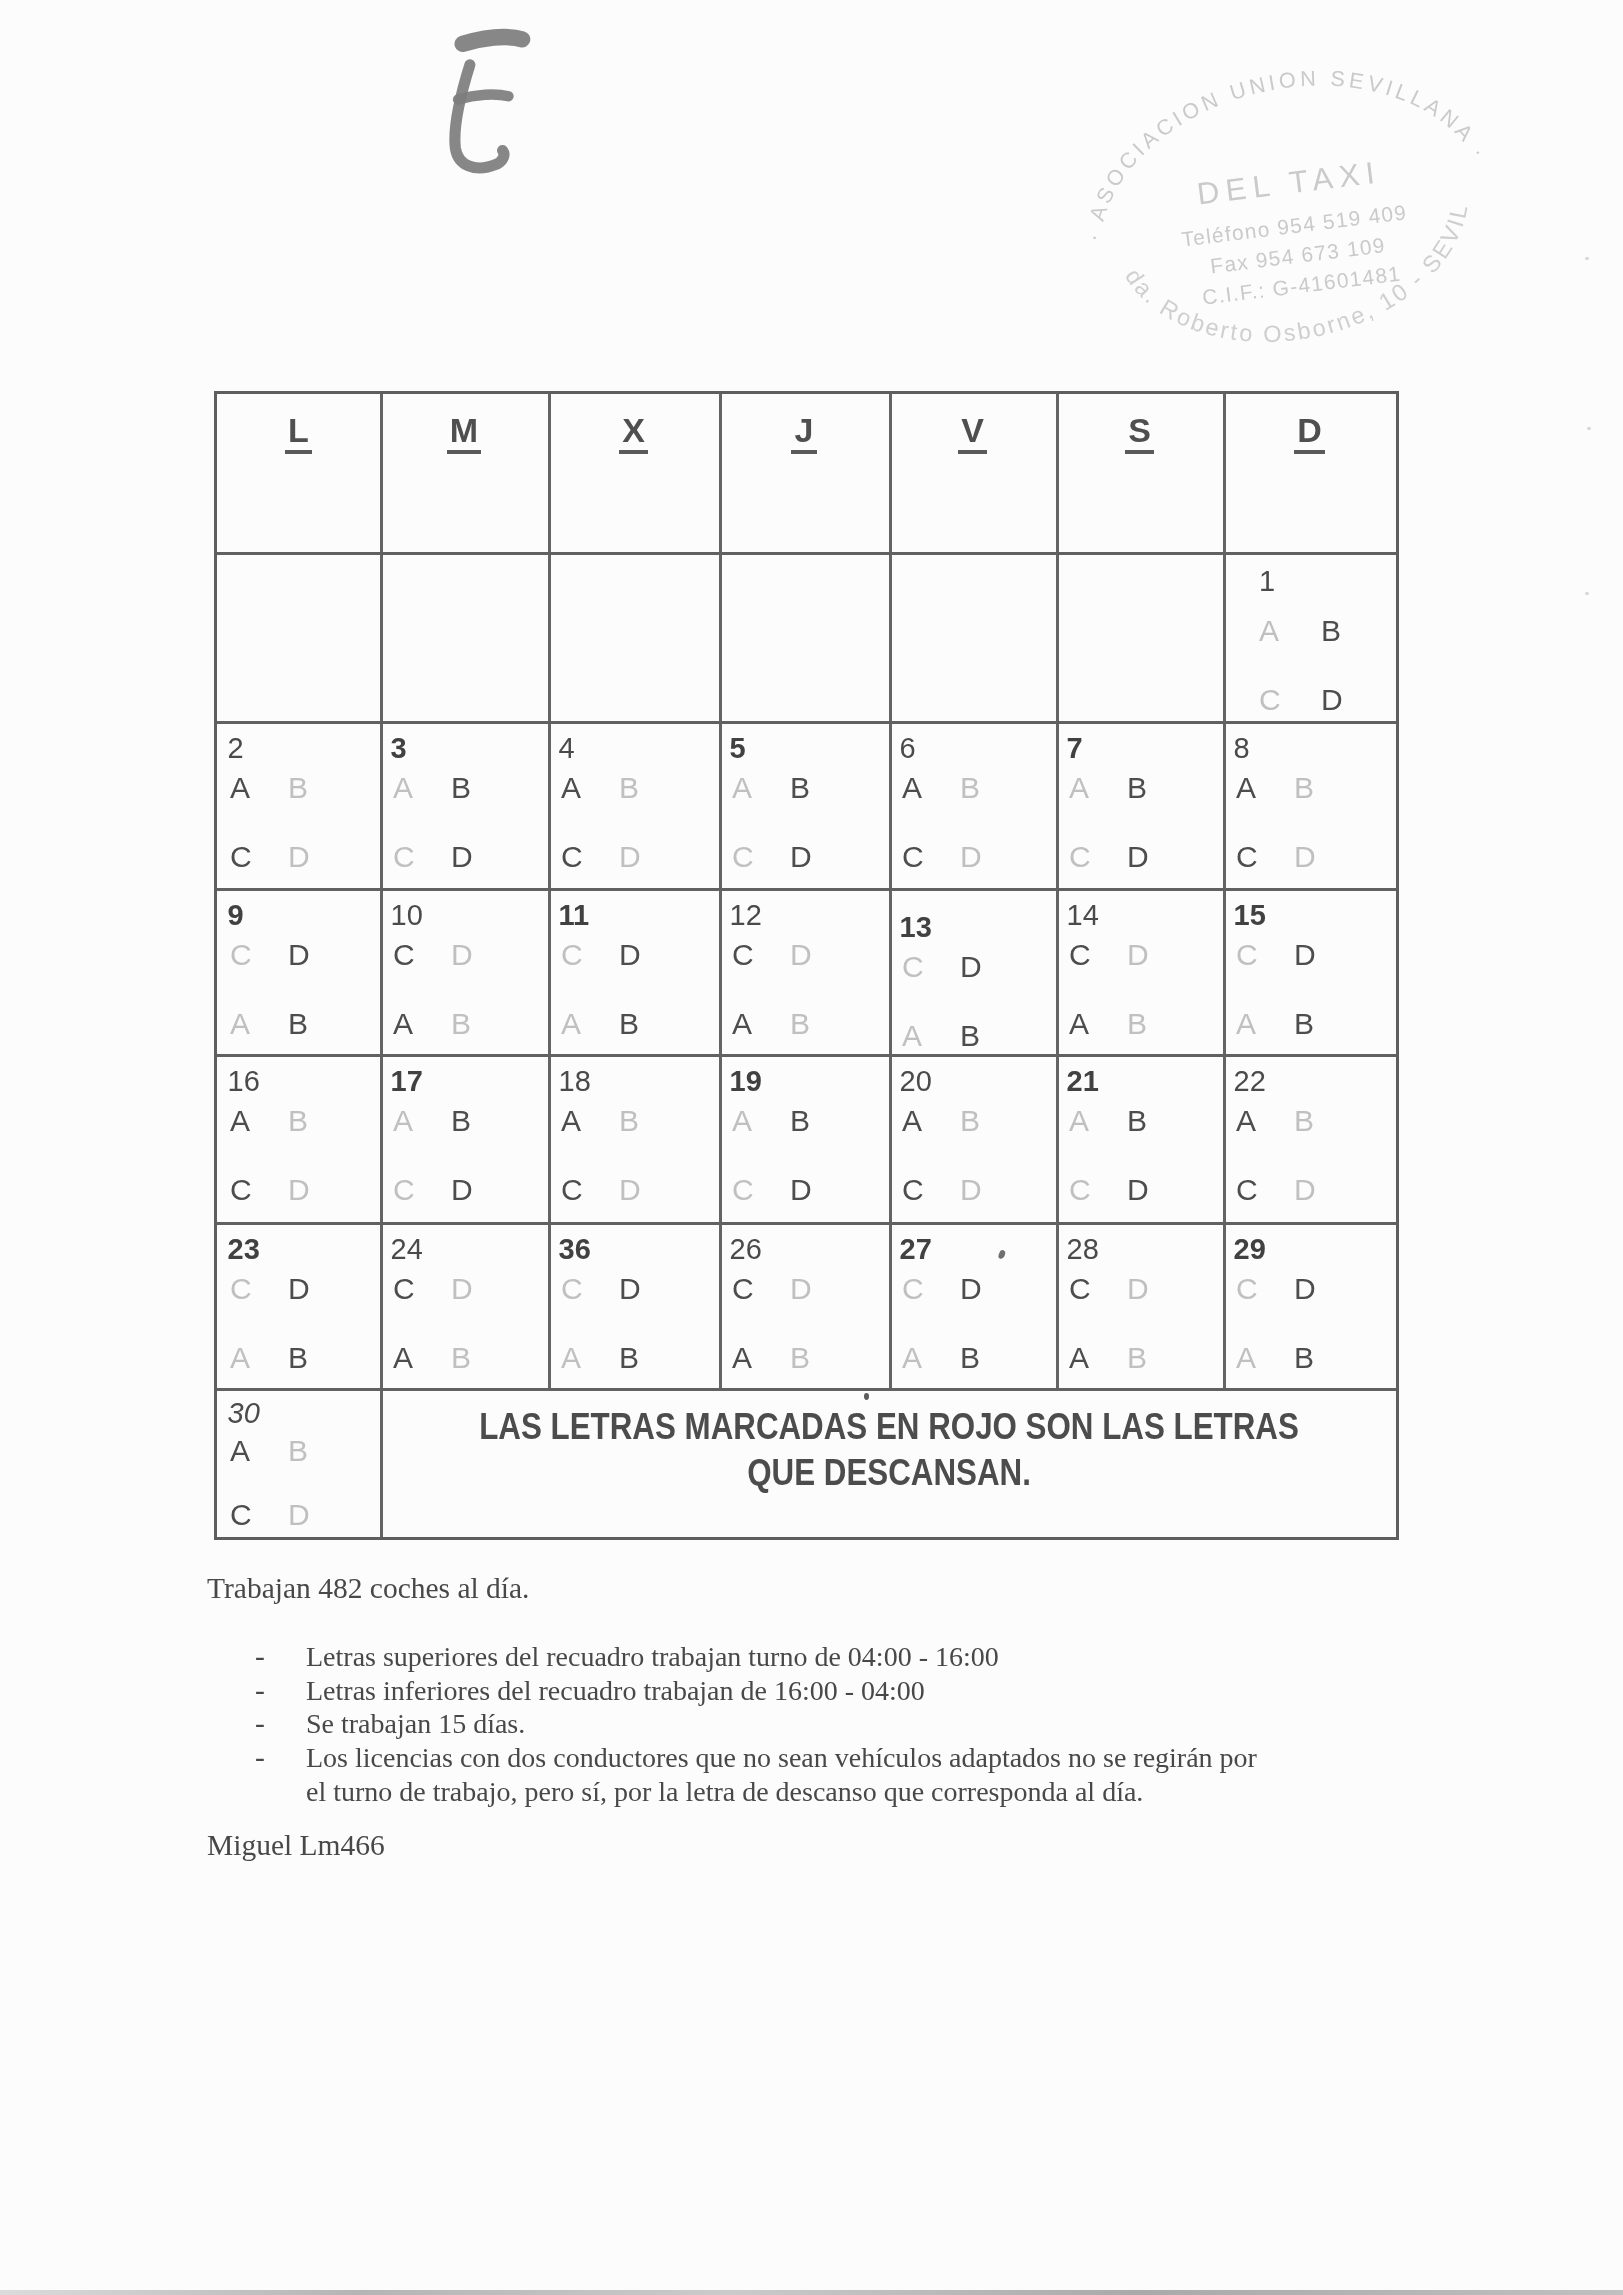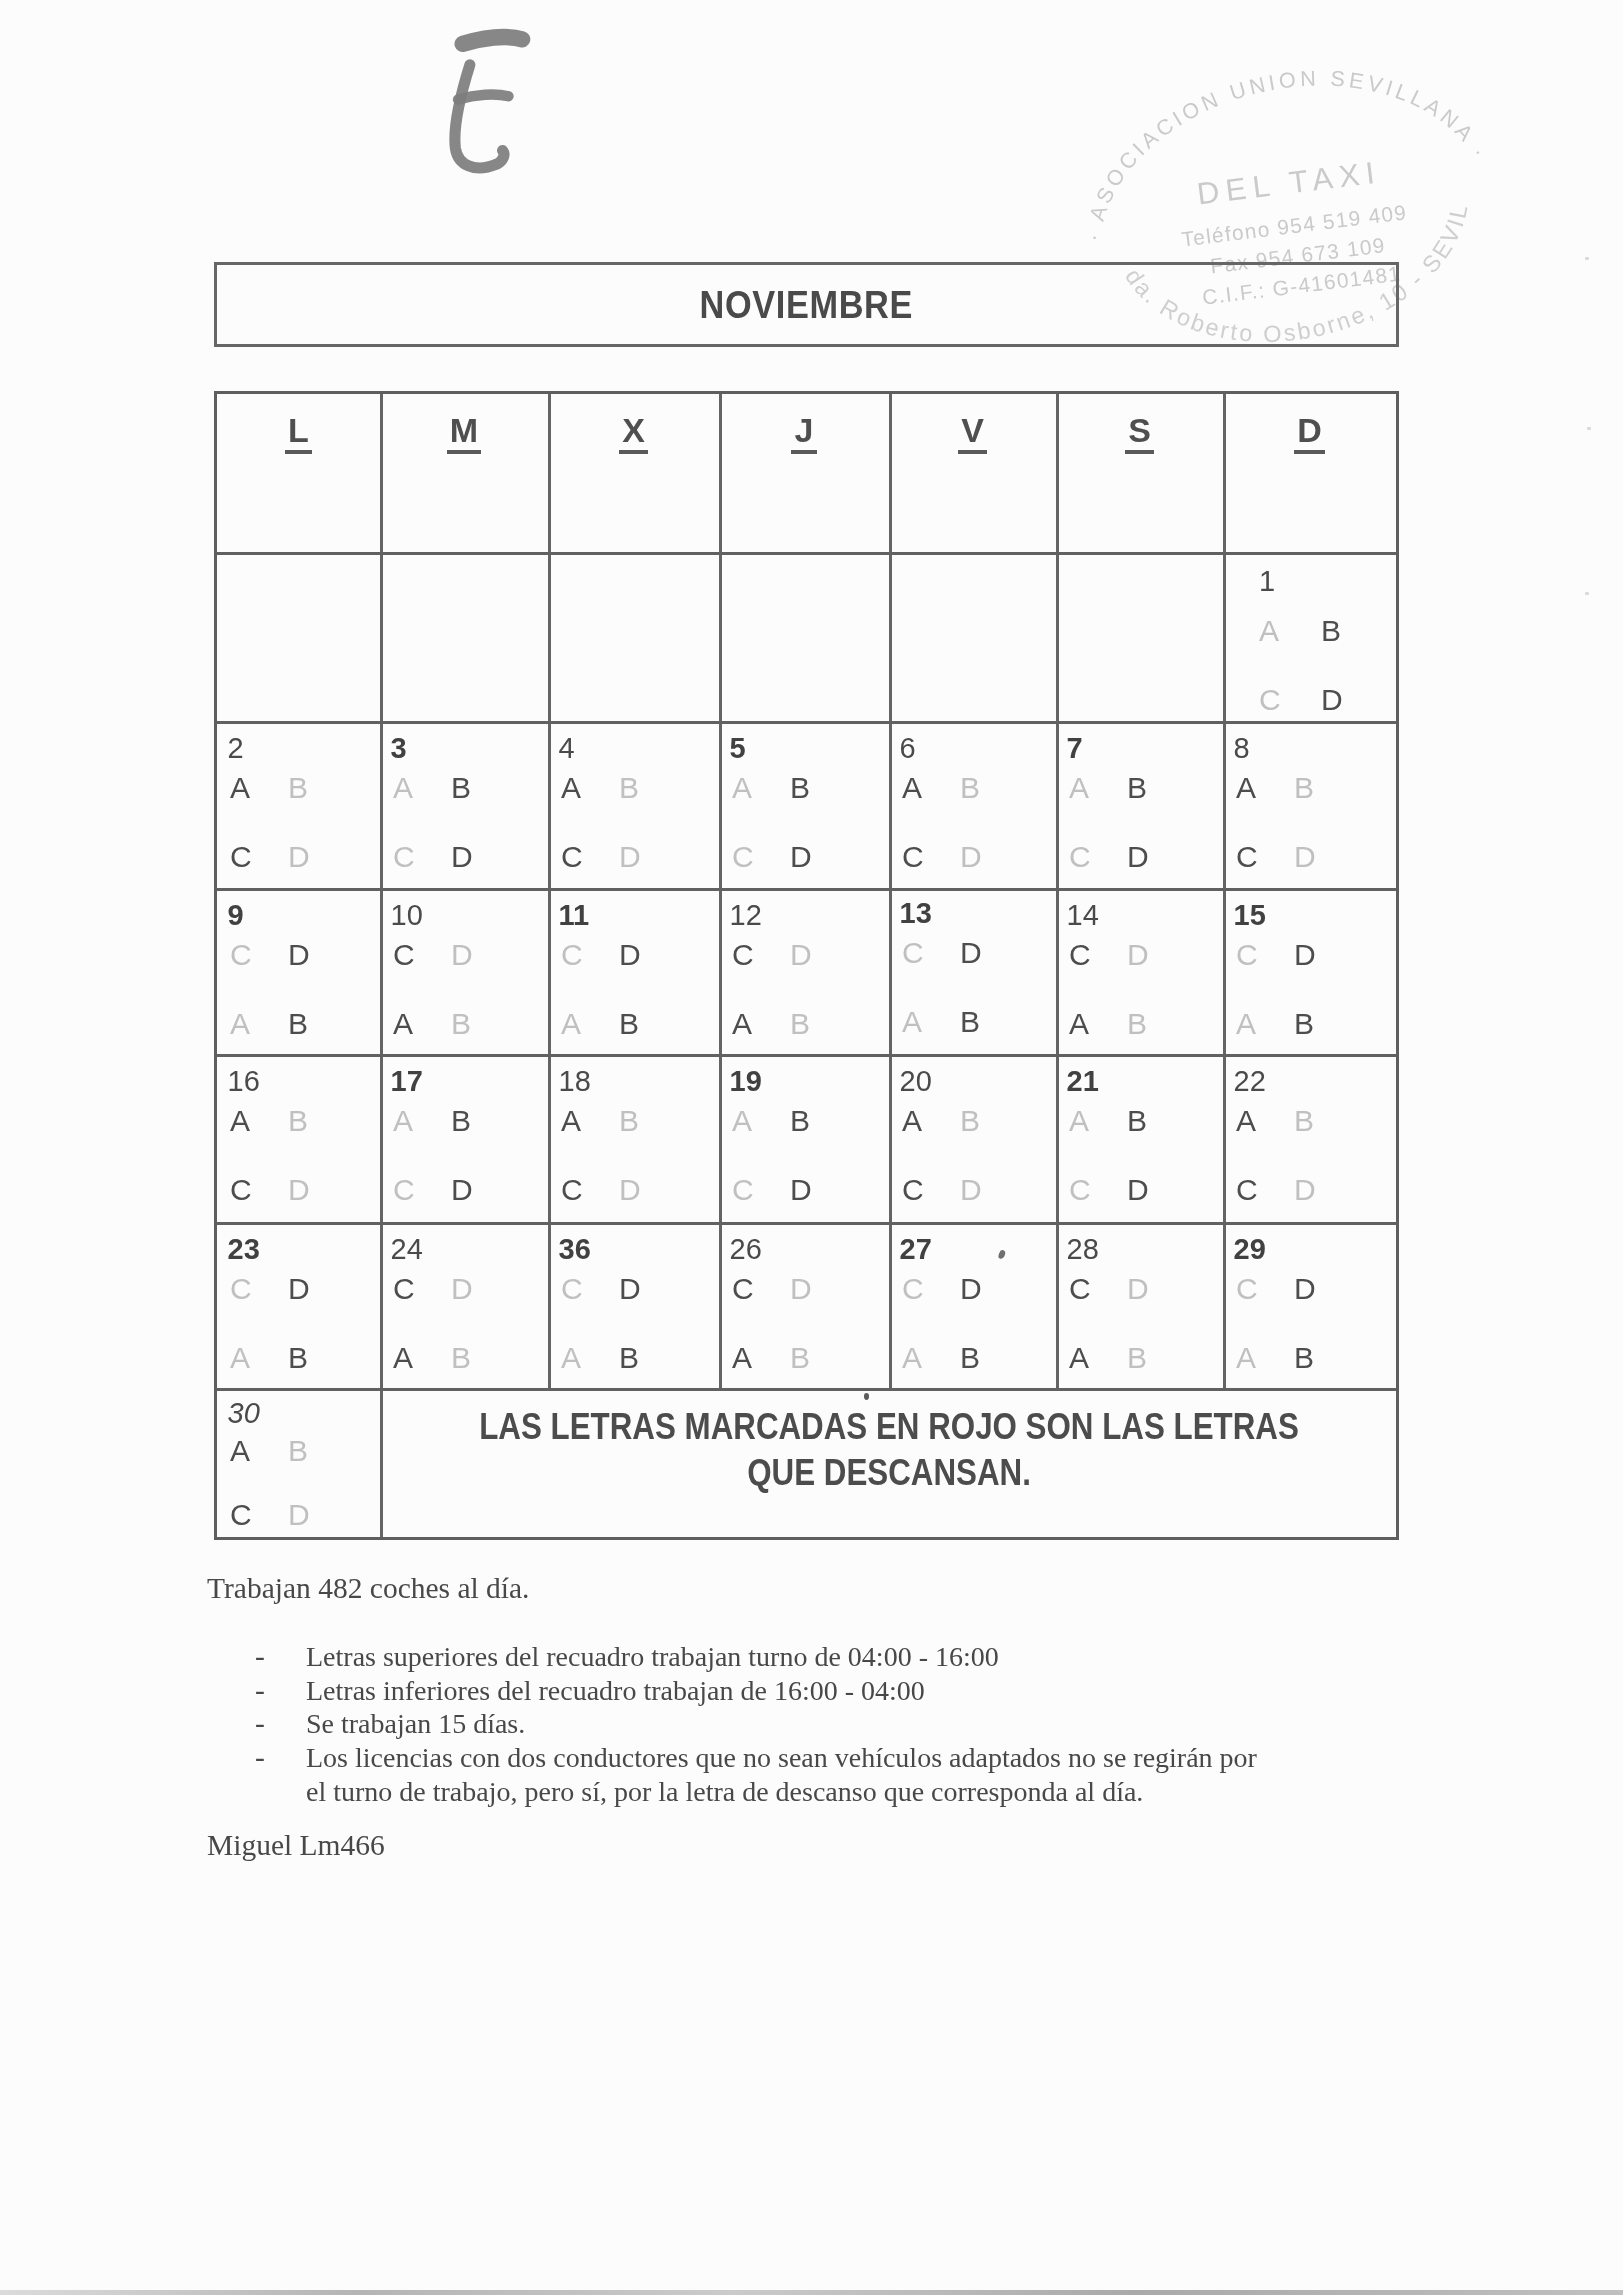--- a/index.html
+++ b/index.html
@@ -108,23 +108,20 @@
       </text>
     </g>
     <g transform="rotate(-7 380 300)">
       <text x="380" y="235" text-anchor="middle" font-size="47" letter-spacing="10">DEL TAXI</text>
       <text x="380" y="296" text-anchor="middle" font-size="32" letter-spacing="2">Teléfono 954 519 409</text>
       <text x="380" y="342" text-anchor="middle" font-size="32" letter-spacing="2">Fax 954 673 109</text>
       <text x="380" y="388" text-anchor="middle" font-size="32" letter-spacing="2">C.I.F.: G-41601481</text>
     </g>
   </svg>
 
-  <div class="title-box">
-    <span class="title">NOVIEMBRE</span>
-  </div>
 
   <div class="cal" id="cal">
     <div id="gridlines">
         <div class="vline" style="left: 163px; height: 1143px;"></div>
         <div class="vline" style="left: 331px; height: 994px;"></div>
         <div class="vline" style="left: 502px; height: 994px;"></div>
         <div class="vline" style="left: 672px; height: 994px;"></div>
         <div class="vline" style="left: 839px; height: 994px;"></div>
         <div class="vline" style="left: 1006px; height: 994px;"></div>
         <div class="hline" style="top: 158px;"></div>
@@ -221,21 +218,21 @@
           <div class="lt dim" style="left: 13px; top: 119px;">A</div>
           <div class="lt" style="left: 71px; top: 119px;">B</div>
         </div>
         <div class="day" style="left: 502px; top: 494px; width: 170px; height: 166px;">
           <div class="num" style="left: 10.5px; top: 10.5px;">12</div>
           <div class="lt" style="left: 13px; top: 50px;">C</div>
           <div class="lt dim" style="left: 71px; top: 50px;">D</div>
           <div class="lt" style="left: 13px; top: 119px;">A</div>
           <div class="lt dim" style="left: 71px; top: 119px;">B</div>
         </div>
-        <div class="day" style="left: 672px; top: 492px; width: 167px; height: 166px; border-radius: 20px;">
+        <div class="day" style="left: 672px; top: 506px; width: 167px; height: 166px; border-radius: 20px;">
           <div class="num bold" style="left: 10.5px; top: 10.5px;">13</div>
           <div class="lt dim" style="left: 13px; top: 50px;">C</div>
           <div class="lt" style="left: 71px; top: 50px;">D</div>
           <div class="lt dim" style="left: 13px; top: 119px;">A</div>
           <div class="lt" style="left: 71px; top: 119px;">B</div>
         </div>
         <div class="day" style="left: 839px; top: 494px; width: 167px; height: 166px;">
           <div class="num" style="left: 10.5px; top: 10.5px;">14</div>
           <div class="lt" style="left: 13px; top: 50px;">C</div>
           <div class="lt dim" style="left: 71px; top: 50px;">D</div>

